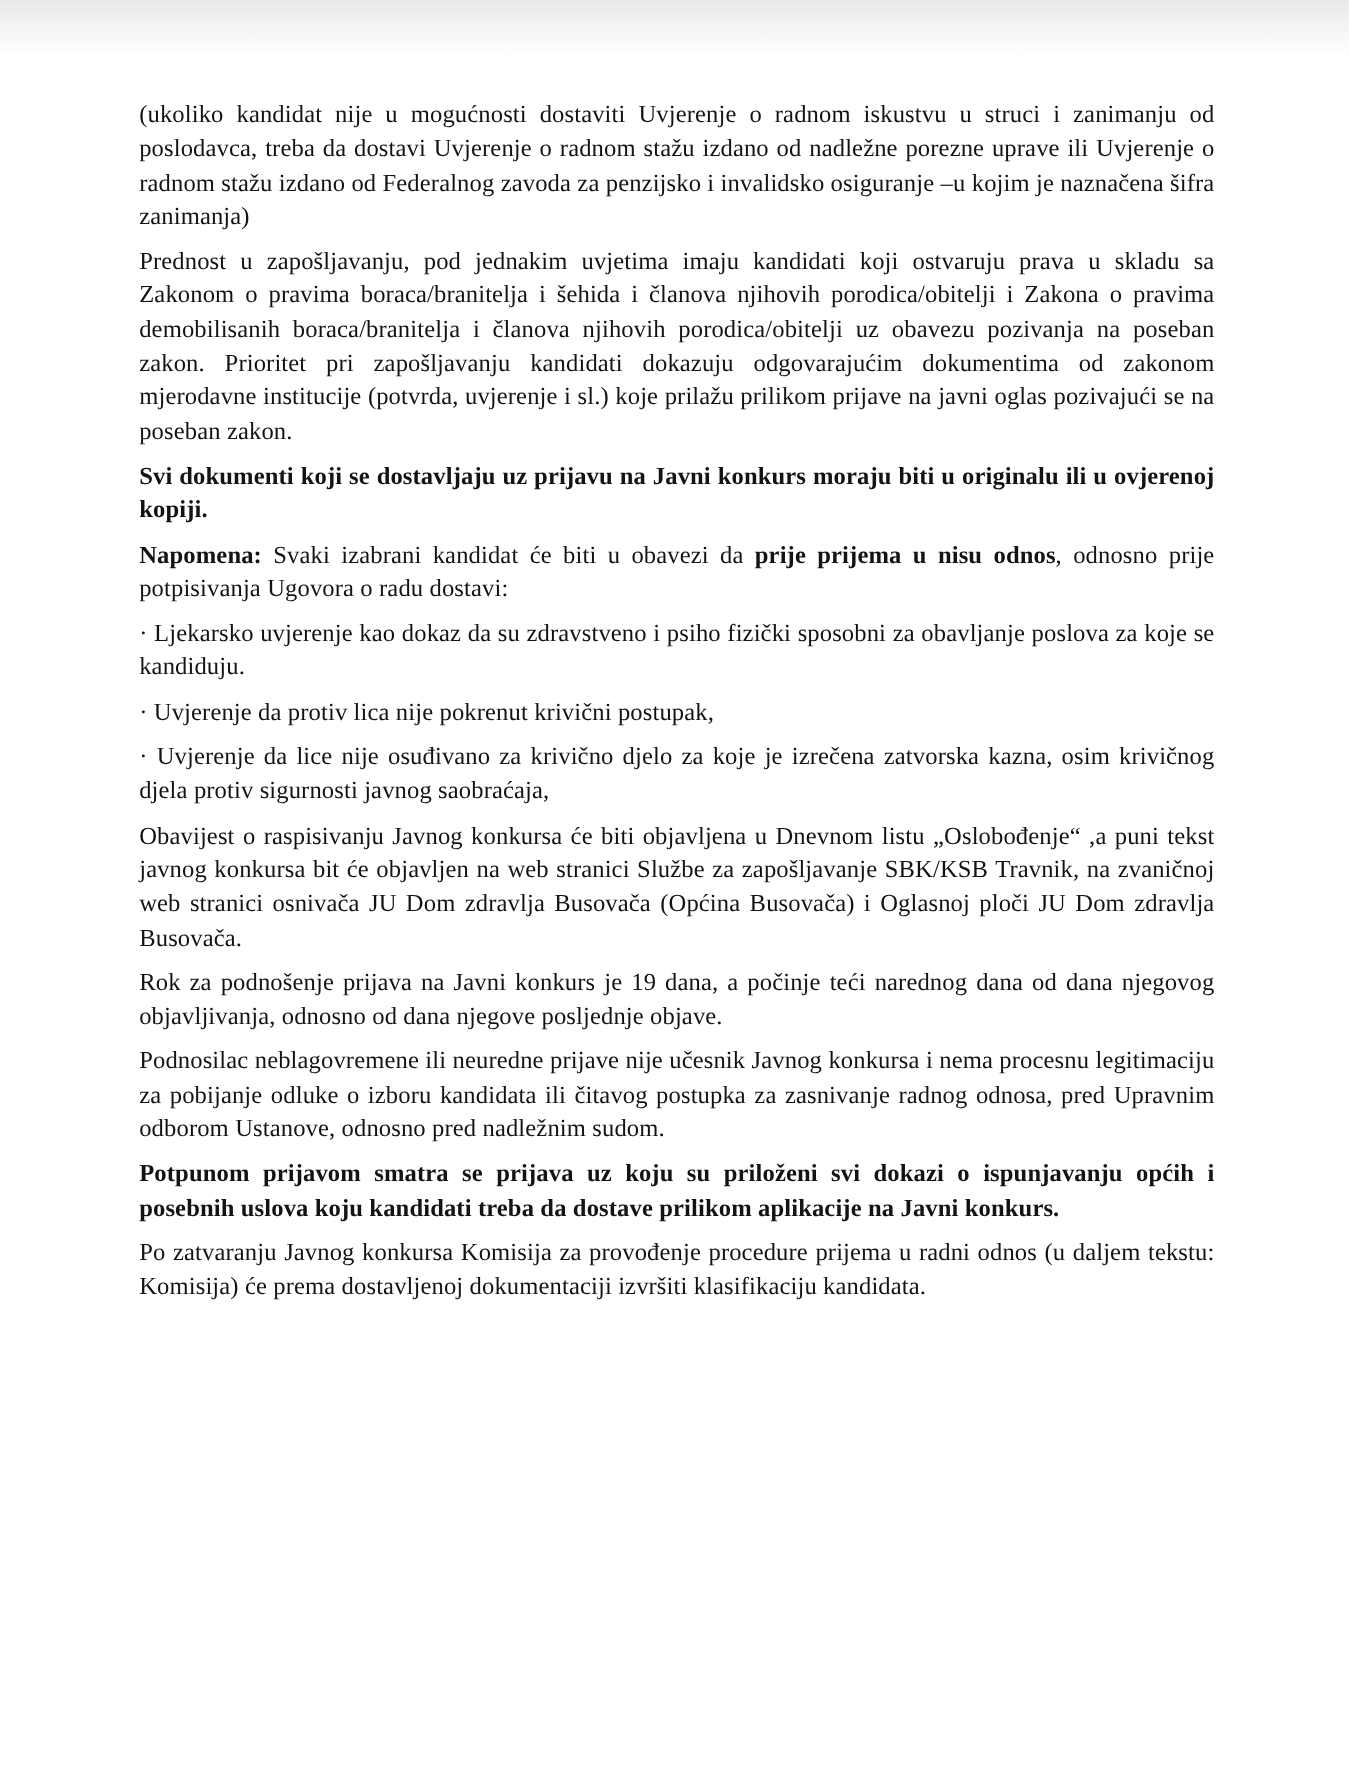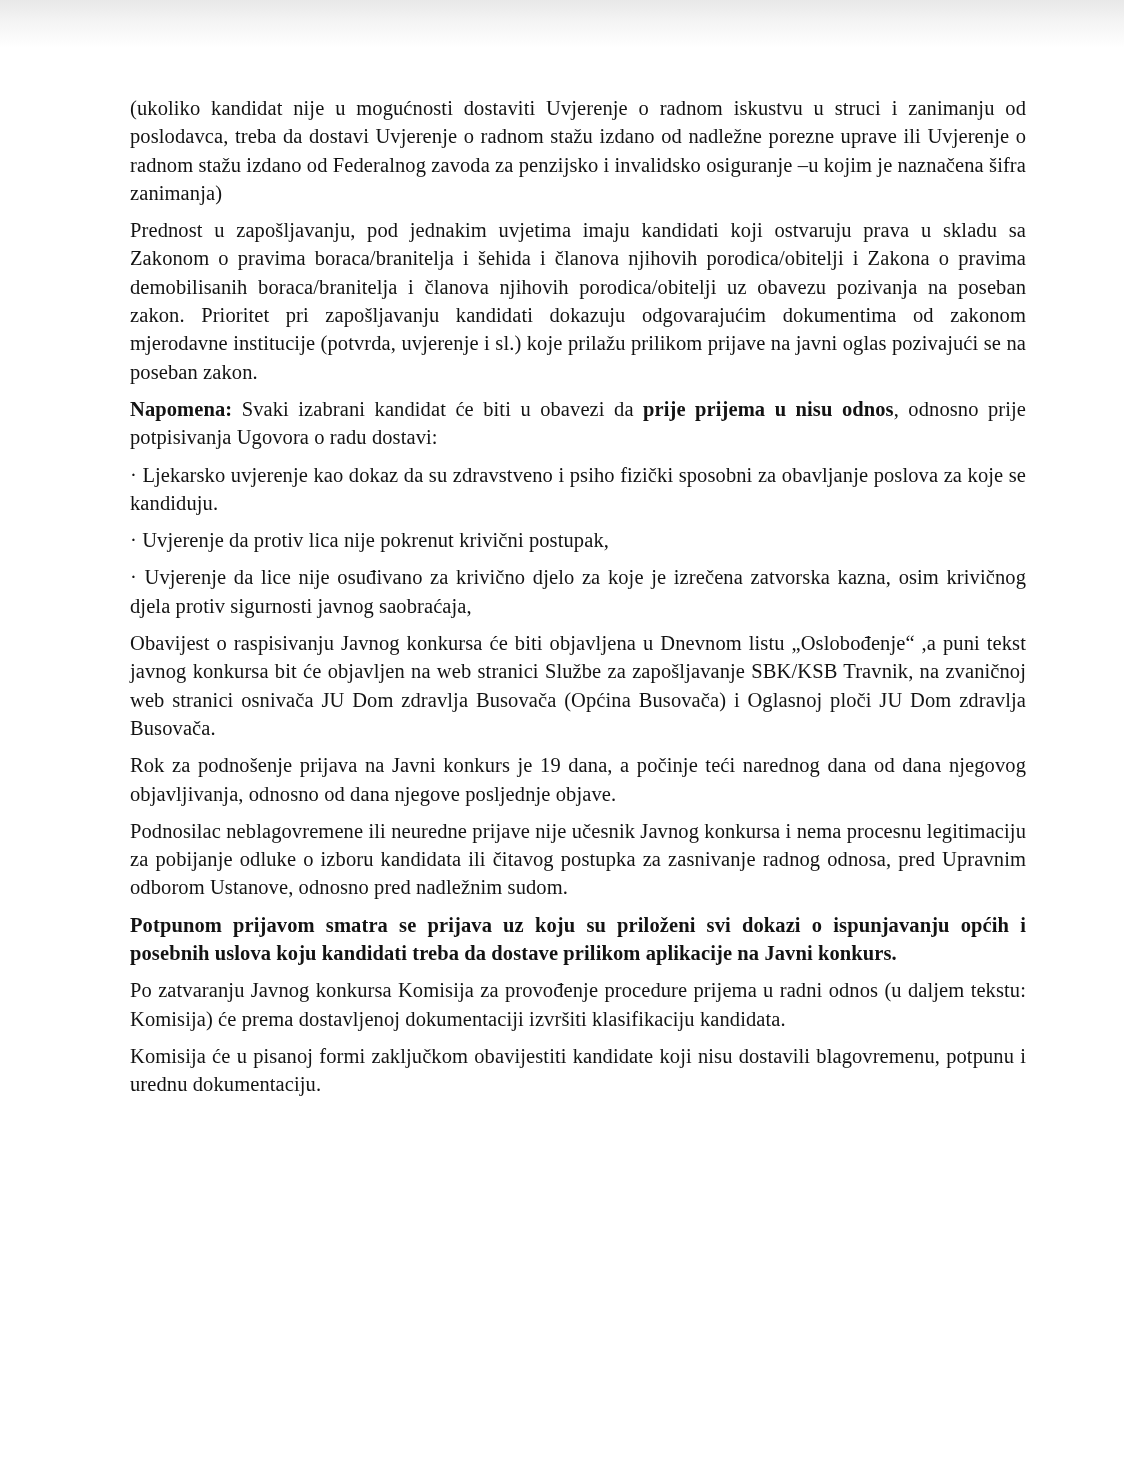--- a/index.html
+++ b/index.html
@@ -19,48 +19,47 @@
   .top-fade {
     position: absolute;
     top: 0; left: 0;
     width: 1124px;
     height: 48px;
     background: linear-gradient(to bottom, #e8e8e8 0%, #f4f4f4 45%, #ffffff 100%);
     pointer-events: none;
   }
   .doc-body {
     position: absolute;
-    left: 130px;
+    left: 116px;
     top: 82px;
     width: 896px;
-    margin-top: 12px;
   }
   .doc-body p {
     margin: 0 0 9px 0;
     font-size: 20.5px;
     line-height: 28.3px;
     text-align: justify;
     letter-spacing: 0.1px;
   }
   .doc-body p b {
     font-weight: bold;
   }
 </style>
 </head>
 <body>
 
 <div>
   <div class="top-fade"></div>
   <section class="doc-body" id="doc-body">
       <p><span>(ukoliko kandidat nije u mogućnosti dostaviti Uvjerenje o radnom iskustvu u struci i zanimanju od poslodavca, treba da dostavi Uvjerenje o radnom stažu izdano od nadležne porezne uprave ili Uvjerenje o radnom stažu izdano od Federalnog zavoda za penzijsko i invalidsko osiguranje –u kojim je naznačena šifra zanimanja)</span></p>
       <p><span>Prednost u zapošljavanju, pod jednakim uvjetima imaju kandidati koji ostvaruju prava u skladu sa Zakonom o pravima boraca/branitelja i šehida i članova njihovih porodica/obitelji i Zakona o pravima demobilisanih boraca/branitelja i članova njihovih porodica/obitelji uz obavezu pozivanja na poseban zakon. Prioritet pri zapošljavanju kandidati dokazuju odgovarajućim dokumentima od zakonom mjerodavne institucije (potvrda, uvjerenje i sl.) koje prilažu prilikom prijave na javni oglas pozivajući se na poseban zakon.</span></p>
+      <p><b>Svi dokumenti koji se dostavljaju uz prijavu na Javni konkurs moraju biti u originalu ili u ovjerenoj kopiji.</b></p>
       <p><b>Napomena:</b><span> Svaki izabrani kandidat će biti u obavezi da </span><b>prije prijema u nisu odnos</b><span>, odnosno prije potpisivanja Ugovora o radu dostavi:</span></p>
       <p><span>· Ljekarsko uvjerenje kao dokaz da su zdravstveno i psiho fizički sposobni za obavljanje poslova za koje se kandiduju.</span></p>
       <p><span>· Uvjerenje da protiv lica nije pokrenut krivični postupak,</span></p>
       <p><span>· Uvjerenje da lice nije osuđivano za krivično djelo za koje je izrečena zatvorska kazna, osim krivičnog djela protiv sigurnosti javnog saobraćaja,</span></p>
       <p><span>Obavijest o raspisivanju Javnog konkursa će biti objavljena u Dnevnom listu „Oslobođenje“ ,a puni tekst javnog konkursa bit će objavljen na web stranici Službe za zapošljavanje SBK/KSB Travnik, na zvaničnoj web stranici osnivača JU Dom zdravlja Busovača (Općina Busovača) i Oglasnoj ploči JU Dom zdravlja Busovača.</span></p>
       <p><span>Rok za podnošenje prijava na Javni konkurs je 19 dana, a počinje teći narednog dana od dana njegovog objavljivanja, odnosno od dana njegove posljednje objave.</span></p>
       <p><span>Podnosilac neblagovremene ili neuredne prijave nije učesnik Javnog konkursa i nema procesnu legitimaciju za pobijanje odluke o izboru kandidata ili čitavog postupka za zasnivanje radnog odnosa, pred Upravnim odborom Ustanove, odnosno pred nadležnim sudom.</span></p>
       <p><b>Potpunom prijavom smatra se prijava uz koju su priloženi svi dokazi o ispunjavanju općih i posebnih uslova koju kandidati treba da dostave prilikom aplikacije na Javni konkurs.</b></p>
       <p><span>Po zatvaranju Javnog konkursa Komisija za provođenje procedure prijema u radni odnos (u daljem tekstu: Komisija) će prema dostavljenoj dokumentaciji izvršiti klasifikaciju kandidata.</span></p>
-      <p><span>Komisija će u pisanoj formi zaključkom obavijestiti kandidate koji nisu dostavili blagovremenu, potpunu i urednu dokumentaciju.</span></p>
     </section>
 </div>
 
 </body></html>

